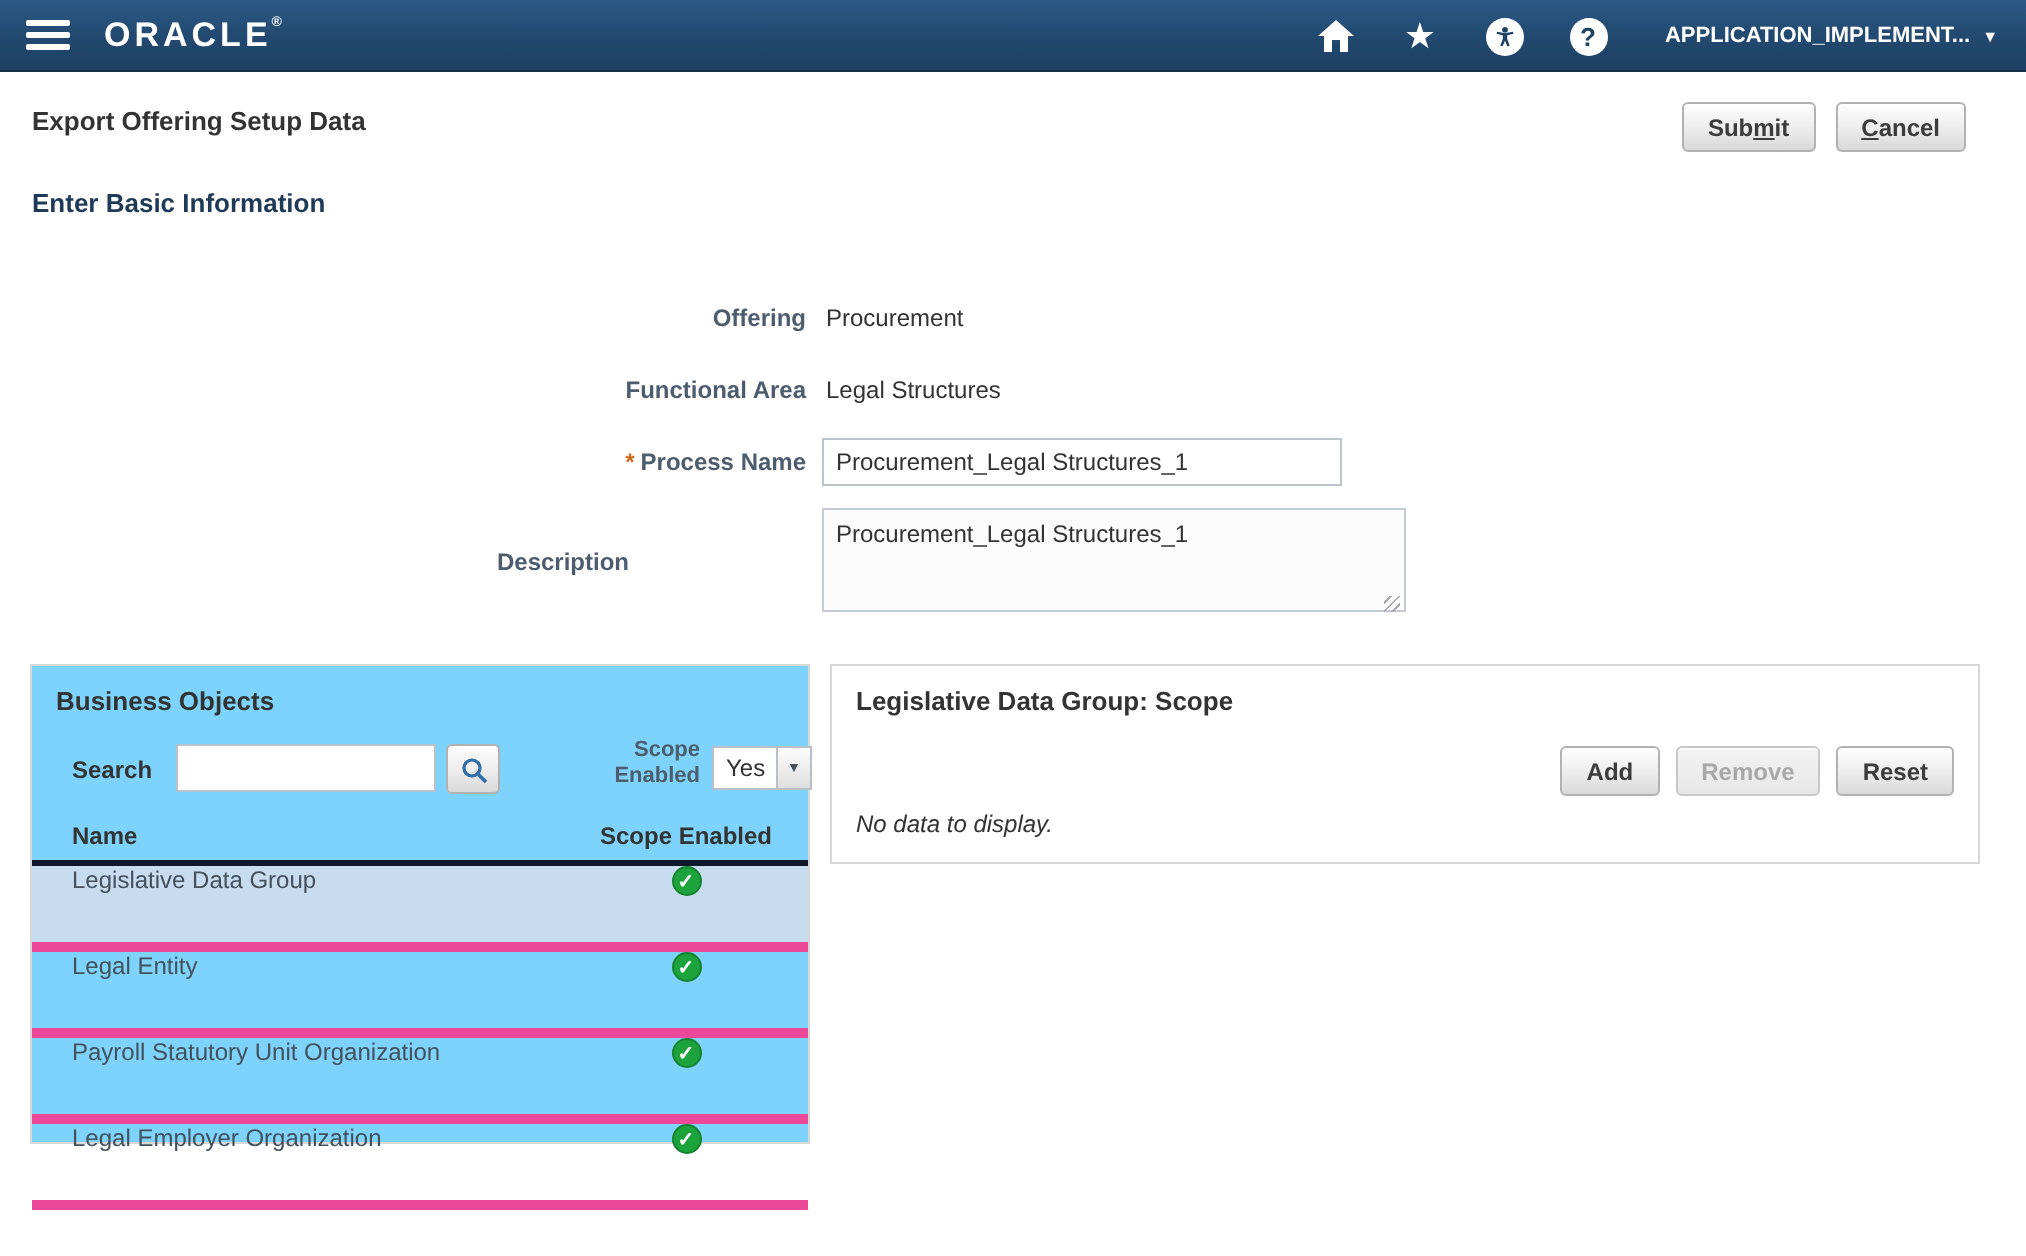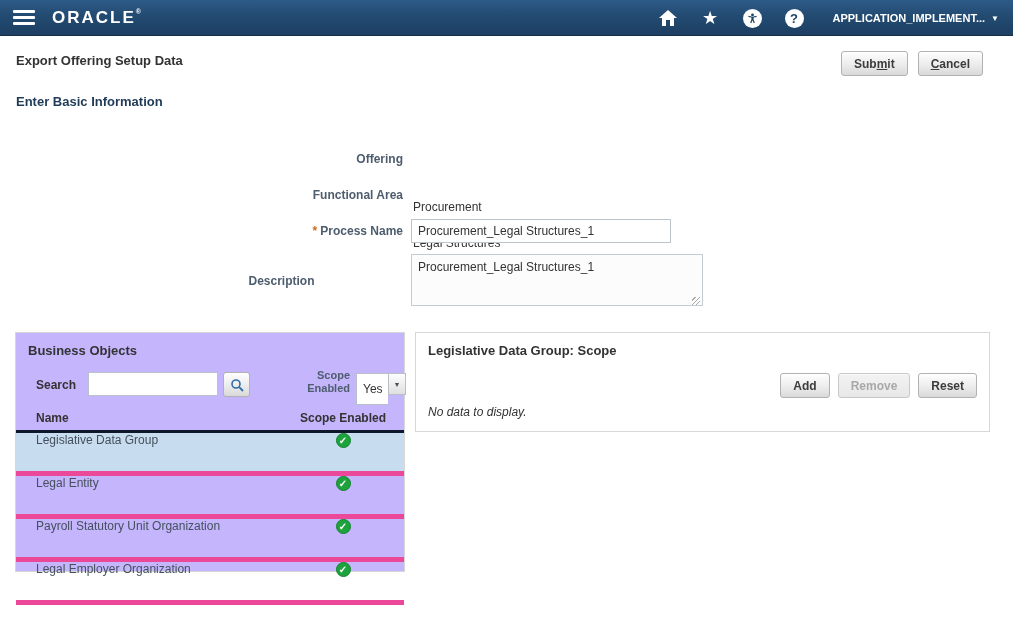--- a/index.html
+++ b/index.html
@@ -34,51 +34,51 @@
          border: 1px solid #b2b2b2; border-radius: 3px;
          font-family: "Liberation Sans", sans-serif; font-size: 12px; font-weight: bold; color: #3c3c3c;
          cursor: pointer; box-shadow: inset 0 1px 0 rgba(255,255,255,.7); }
   .btn.disabled { color: #a8a8a8; background: linear-gradient(180deg,#f3f3f3,#e7e7e7);
                   border-color: #c8c8c8; cursor: default; }
   .section-title { position: absolute; left: 16px; top: 94px; font-size: 13px; font-weight: bold; color: #1f3a57; }
 
   
   .form-row { position: absolute; left: 160px; display: flex; align-items: flex-start; }
   .form-label { width: 243px; text-align: right; font-size: 12px; font-weight: bold; color: #4d5d6e; }
-  .form-value { margin-left: 10px; font-size: 12px; color: #333; margin-top: 48px; }
+  .form-value { margin-left: 10px; font-size: 12px; color: #333; }
   .row-offering   { top: 152px; }
   .row-functional { top: 188px; }
   .row-process    { top: 219px; }
   .row-process .form-label { padding-top: 5px; }
   .row-description{ top: 254px; }
   .row-description .form-label { padding-top: 20px; text-align: center; }
   .req { color: #d4691e; margin-right: 3px; font-weight: bold; }
   .text-input { margin-left: 8px; width: 260px; height: 24px; border: 1px solid #bcc4cc;
                 padding: 2px 6px; font-size: 12px; color: #333; background: #fff;
                 font-family: "Liberation Sans", sans-serif; }
   .textarea-wrap { position: relative; margin-left: 8px; }
   .description-ta { width: 292px; height: 52px; border: 1px solid #c4cbd2; padding: 5px 6px;
                     font-size: 12px; color: #333; background: #fcfcfc; resize: none;
                     font-family: "Liberation Sans", sans-serif; }
   .resize-dots { position: absolute; right: 3px; bottom: 5px; width: 8px; height: 8px;
                  background: repeating-linear-gradient(135deg, transparent 0 2px, #a9a9a9 2px 3px); }
 
   
   .bo-panel { position: absolute; left: 15px; top: 332px; width: 390px; height: 240px;
-              border: 1px solid #d7d7d7; background: #c4b5fd; }
+              border: 1px solid #d7d7d7; background: #7dd3fc; }
   .bo-title { position: absolute; left: 12px; top: 10px; font-size: 13px; font-weight: bold; color: #333; }
   .bo-search-label { position: absolute; left: 20px; top: 45px; font-size: 12px; font-weight: bold; color: #333; }
   .bo-search-input { position: absolute; left: 72px; top: 39px; width: 130px; height: 24px;
                      border: 1px solid #b9c2ca; padding: 2px 6px; font-size: 12px;
                      font-family: "Liberation Sans", sans-serif; }
   .bo-search-btn { position: absolute; left: 207px; top: 39px; width: 27px; height: 24px;
                    padding: 0; display: flex; align-items: center; justify-content: center; }
   .scope-filter-label { position: absolute; left: 276px; top: 36px; width: 58px; text-align: right;
                         font-size: 11px; line-height: 13px; font-weight: bold; color: #4d5d6e; }
-  .scope-filter-value { position: absolute; left: 340px; top: 40px; width: 32px; height: 32px;
+  .scope-filter-value { position: absolute; left: 340px; top: 40px; width: 32px; height: 22px;
                         border: 1px solid #b7bfc7; border-right: none; background: #fff;
                         display: flex; align-items: center; padding-left: 6px; font-size: 12px; color: #333; }
   .scope-filter-arrow { position: absolute; left: 372px; top: 40px; width: 18px; height: 22px;
                         border: 1px solid #b7bfc7;
                         background: linear-gradient(180deg,#fdfdfd,#dfdfdf);
                         display: flex; align-items: center; justify-content: center;
                         font-size: 7px; color: #44505c; cursor: pointer; }
   .bo-header { position: absolute; left: 0; top: 74px; width: 100%; height: 26px;
                border-bottom: 3px solid #0f172a; }
   .bo-col-name { position: absolute; left: 20px; top: 4px; font-size: 12px; font-weight: bold; color: #333; }

